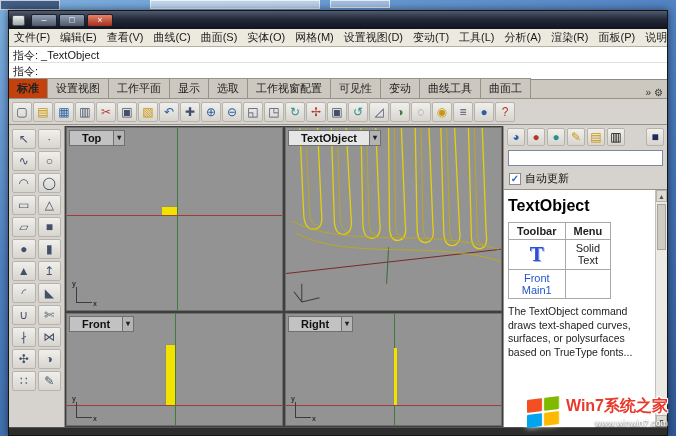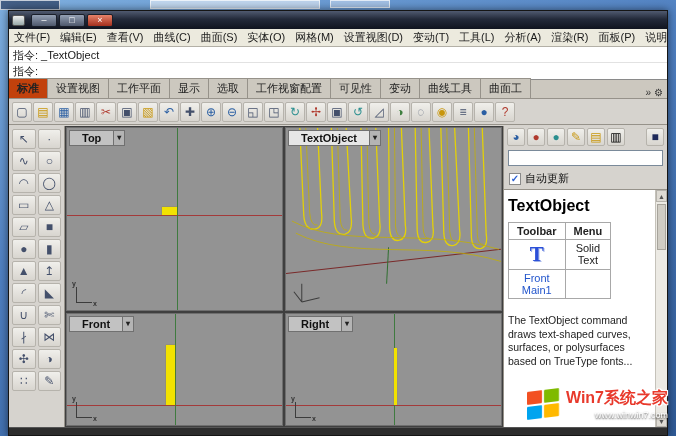--- a/index.html
+++ b/index.html
@@ -66,35 +66,35 @@
   .rp-icons{height:22px;display:flex;align-items:center;gap:2px;padding:0 3px;}
   .rpi{width:18px;height:18px;display:flex;align-items:center;justify-content:center;font-size:12px;
     background:linear-gradient(#f0efeb,#d8d5cf);border:1px solid #b6b3ac;border-radius:2px;}
   .rpi.last{margin-left:auto;}
   .rp-search{margin:2px 4px;height:16px;border:1px solid #7a8a9a;background:#fff;font-size:11px;padding:0 3px;width:calc(100% - 8px);}
   .rp-check{display:flex;align-items:center;gap:4px;font-size:11px;padding:3px 5px;color:#111;}
   .checkbox{width:12px;height:12px;background:#fff;border:1px solid #8a8a8a;color:#2b5fd0;font-size:10px;line-height:10px;text-align:center;font-weight:bold;}
   .help{flex:1;background:#fff;border-top:1px solid #96928a;display:flex;overflow:hidden;position:relative;}
   .help-body{flex:1;padding:7px 4px;overflow:hidden;}
   .help-title{font-size:16px;font-weight:bold;color:#000;margin:0 0 7px;}
-  .help-table{border-collapse:collapse;font-size:11px;margin-bottom:15px;color:#222;}
+  .help-table{border-collapse:collapse;font-size:11px;margin-bottom:6px;color:#222;}
   .help-table th,.help-table td{border:1px solid #a8a8a8;padding:2px 8px;text-align:center;vertical-align:top;}
   .help-table th{font-weight:bold;background:#fff;}
   .t-icon{font-family:"Liberation Serif",serif;font-weight:bold;font-size:21px;color:#2b4fd8;text-shadow:1px 1px 0 #9db0e8;}
   .help-link{display:block;color:#2255cc;font-size:11px;text-decoration:none;}
   .help-desc{font-size:10.5px;color:#222;line-height:1.3;}
   .help-scroll{width:12px;background:#eceae4;border-left:1px solid #c5c2ba;position:relative;}
   .help-thumb{position:absolute;top:14px;left:1px;width:9px;height:46px;background:#cfccc4;border:1px solid #a7a49c;}
   .scroll-arrow{position:absolute;left:0;width:11px;height:12px;font-size:7px;text-align:center;line-height:12px;color:#555;background:#dedbd4;border:1px solid #b6b3ac;}
   .sa-up{top:0;} .sa-dn{bottom:0;}
 
   .statusbar{position:absolute;left:0;right:0;bottom:0;height:8px;background:#2d2d2d;border-top:1px solid #555;}
 
   
-  .wm{position:absolute;right:8px;bottom:16px;display:flex;align-items:center;gap:7px;z-index:50;}
+  .wm{position:absolute;right:8px;bottom:8px;display:flex;align-items:center;gap:7px;z-index:50;}
   .wm-flag{width:32px;height:28px;display:grid;grid-template-columns:1fr 1fr;grid-template-rows:1fr 1fr;gap:2px;
     transform:skewY(-7deg);filter:drop-shadow(0 0 3px rgba(255,255,255,.9));}
   .wm-flag div{border-radius:1px;}
   .fc1{background:#f25022}.fc2{background:#7fba00}.fc3{background:#00a4ef}.fc4{background:#ffb900}
   .wm-title{font-size:16px;font-weight:bold;color:#e8392b;white-space:nowrap;
     text-shadow:-1px -1px 0 #fff,1px -1px 0 #fff,-1px 1px 0 #fff,1px 1px 0 #fff,0 0 3px #fff;}
   .wm-url{font-size:9px;color:#fff;text-align:right;text-shadow:0 1px 2px rgba(0,0,0,.8);margin-top:1px;}
 </style>
 </head>
 <body>

